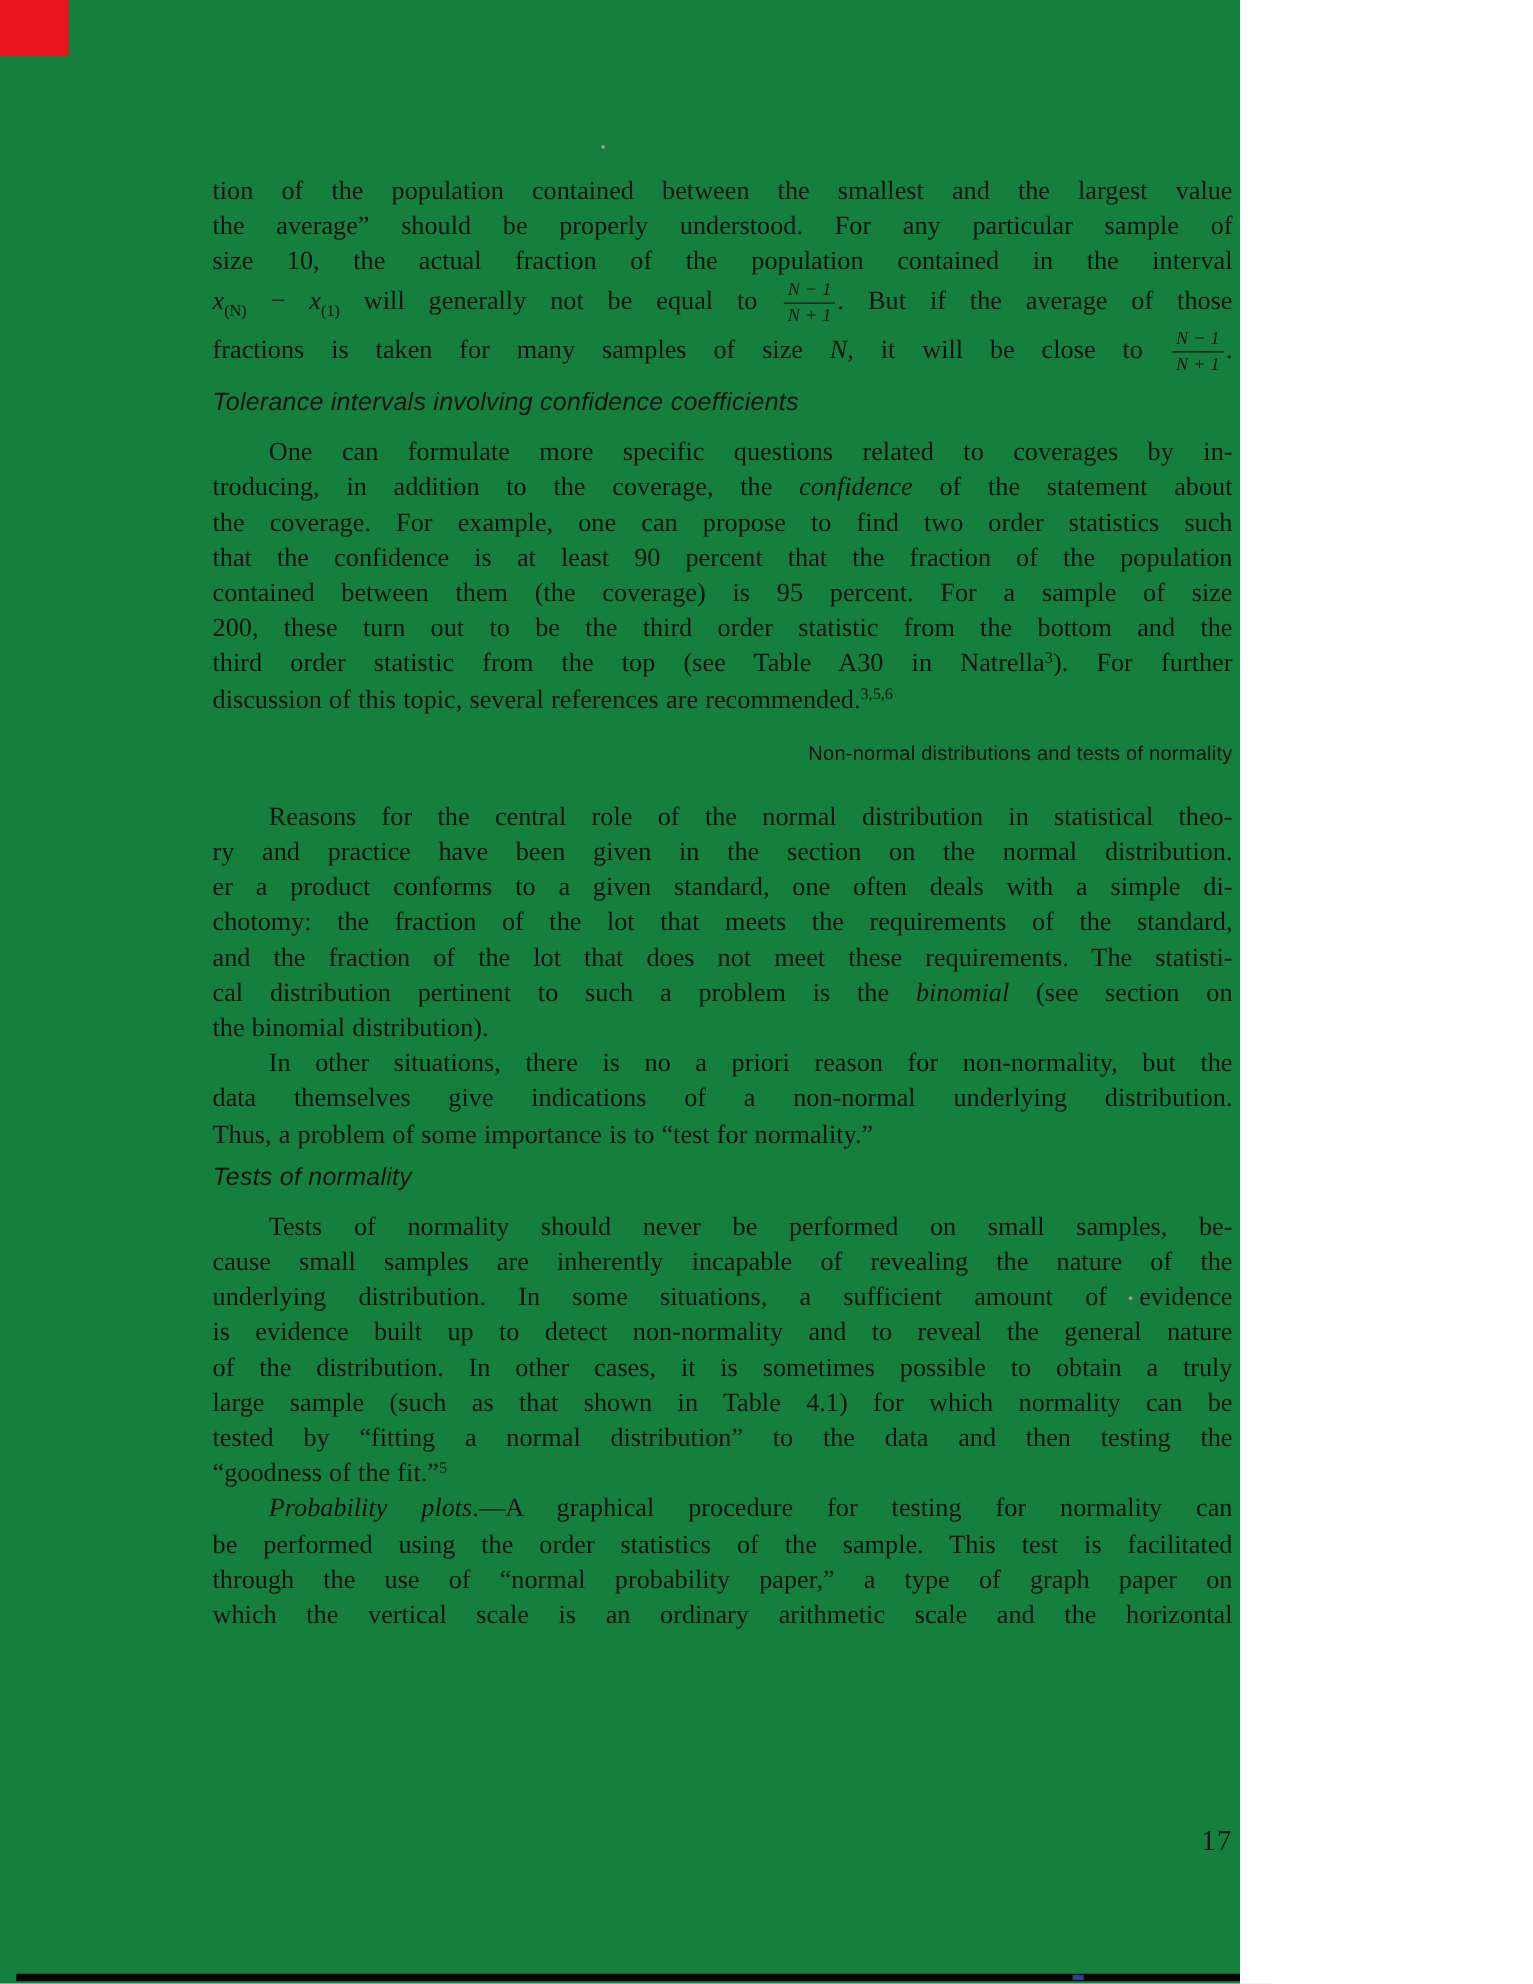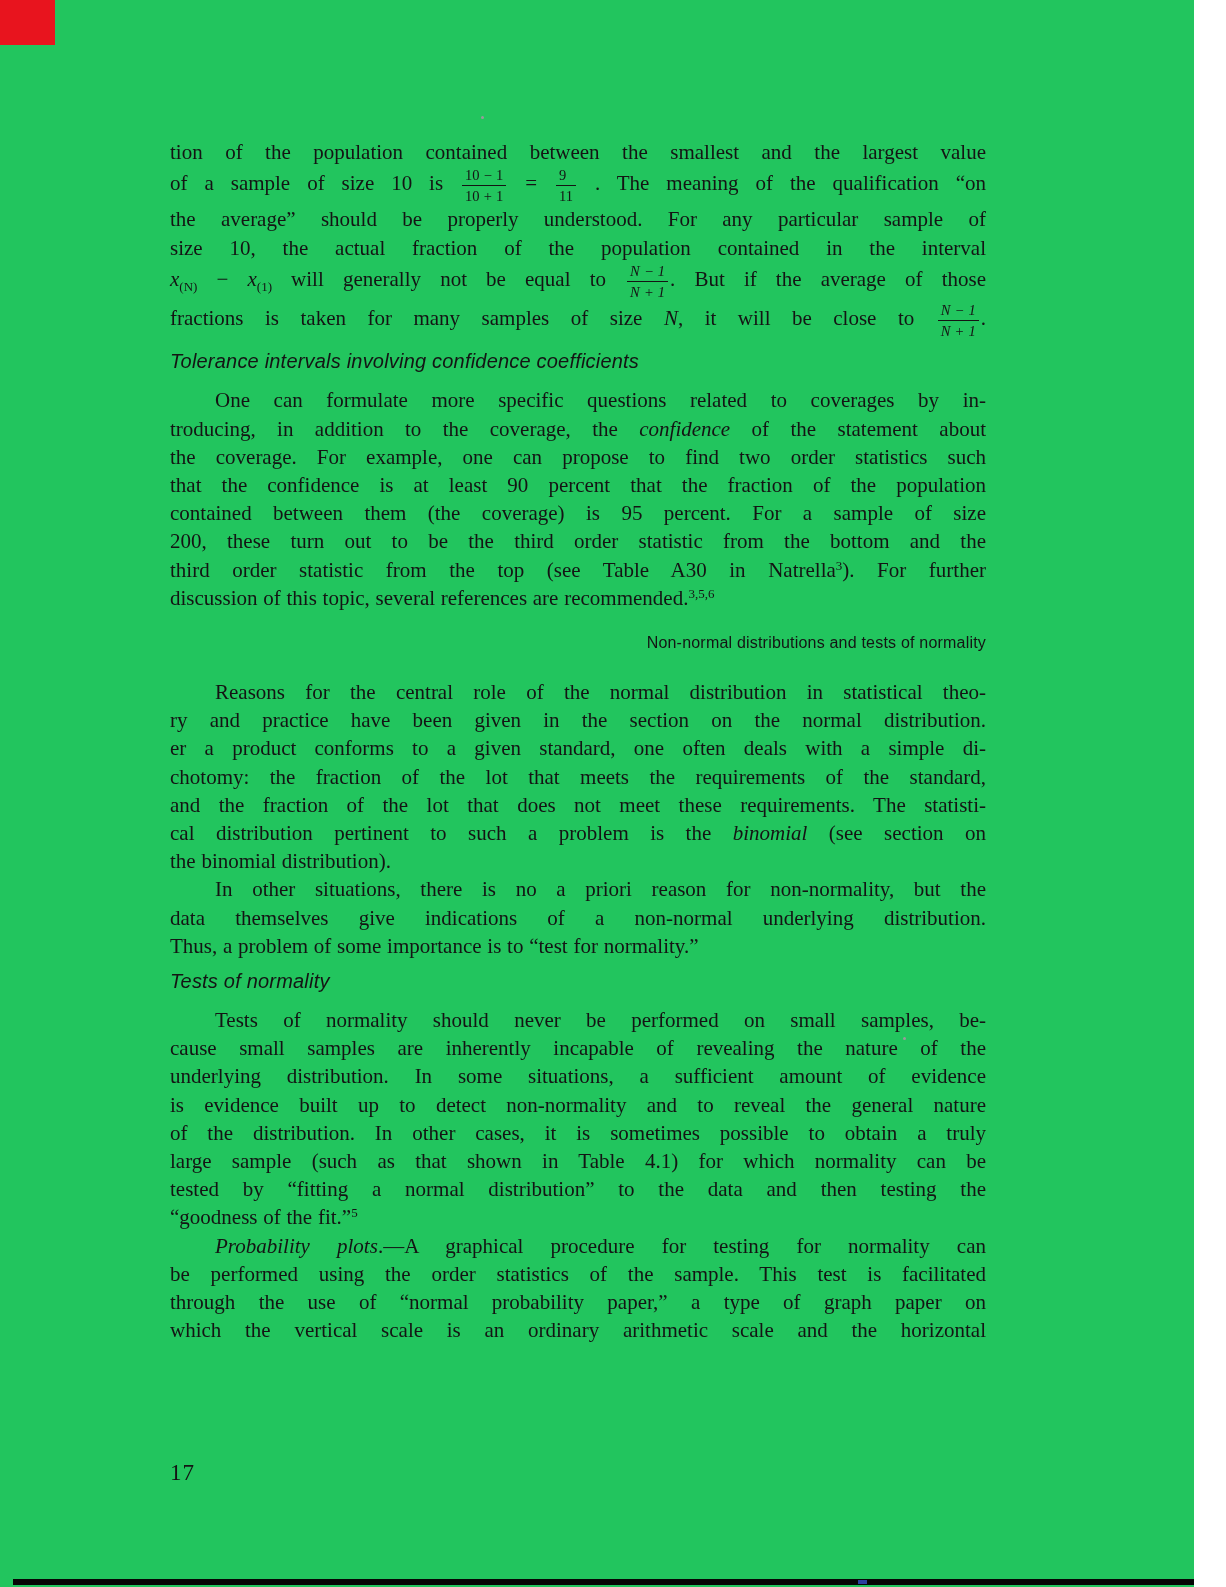--- a/index.html
+++ b/index.html
@@ -1,51 +1,50 @@
 <!DOCTYPE html>
 <html><head>
 <meta charset="utf-8">
 <style>
   html,body{margin:0;padding:0;background:#ffffff;}
-  #page{position:relative;width:1194px;height:1587px;background:#22c55e;overflow:hidden;
+  #page{position:relative;width:992px;height:1587px;background:#15803d;overflow:hidden;
         font-family:"Liberation Serif", serif;color:#141414;}
   #page-text{position:absolute;left:170px;top:138px;width:816px;}
   .line{font-size:21px;line-height:28.2px;text-align:justify;text-align-last:justify;
         word-spacing:0.5px;}
   .line.last{text-align-last:left;}
   .line.indent{text-indent:45px;}
   .h2{font-family:"Liberation Sans", sans-serif;font-weight:400;font-size:16px;
       line-height:30px;margin:16px 0 20px 0;letter-spacing:0.2px;text-align:right;}
   .h2i{font-family:"Liberation Sans", sans-serif;font-style:italic;font-weight:400;
        font-size:20px;line-height:28px;margin:7px 0 11px 0;letter-spacing:0.2px;}
   .frac{display:inline-block;vertical-align:middle;text-align:center;
         font-size:14.5px;line-height:1.25;padding:0 2px;text-indent:0;}
   .frac .num{display:block;border-bottom:1.5px solid #141414;padding:0 3px 1px 3px;}
   .frac .den{display:block;padding:1px 3px 0 3px;}
   .frac.it{font-style:italic;font-family:Liberation Serif, serif;}
   sub.sb{font-size:13px;vertical-align:-5px;line-height:0;}
   sup.sp{font-size:13px;vertical-align:7px;line-height:0;}
-  #page-number{position:absolute;left:170px;top:1460px;width:816px;text-align:left;
+  #page-number{position:absolute;left:170px;top:1460px;width:816px;text-align:right;
                font-size:23px;letter-spacing:1px;}
   
   #corner-mark{position:absolute;left:0;top:0;width:55px;height:45px;background:#e8141e;}
   #bottom-bar{position:absolute;left:13px;bottom:2px;width:1208px;height:6px;background:#050505;}
   #bottom-bar .speck-blue{position:absolute;left:845px;top:1px;width:9px;height:4px;background:#2a3f9e;}
   #bottom-bar .speck-red{position:absolute;right:1px;top:1px;width:4px;height:4px;background:#7e1020;}
   .noise{position:absolute;background:#9a9a9a;border-radius:50%;}
 </style>
 </head>
 <body>
 
 <div id="page">
   <div id="corner-mark"></div>
   <div id="page-text">
       <div class="para">
         <div class="line">tion of the population contained between the smallest and the largest value</div>
-        <div class="line">of a sample of size 10 is <span class="frac"><span class="num">10 − 1</span><span class="den">10 + 1</span></span> = <span class="frac"><span class="num">9</span><span class="den">11</span></span> . The meaning of the qualification “on</div>
         <div class="line">the average” should be properly understood. For any particular sample of</div>
         <div class="line">size 10, the actual fraction of the population contained in the interval</div>
         <div class="line"><i>x</i><sub class="sb">(N)</sub> − <i>x</i><sub class="sb">(1)</sub> will generally not be equal to <span class="frac it"><span class="num">N − 1</span><span class="den">N + 1</span></span>. But if the average of those</div>
         <div class="line">fractions is taken for many samples of size <i>N</i>, it will be close to <span class="frac it"><span class="num">N − 1</span><span class="den">N + 1</span></span>.</div>
       </div>
       <div class="h2i">Tolerance intervals involving confidence coefficients</div>
       <div class="para">
         <div class="line indent">One can formulate more specific questions related to coverages by in-</div>
         <div class="line">troducing, in addition to the coverage, the <i>confidence</i> of the statement about</div>
         <div class="line">the coverage. For example, one can propose to find two order statistics such</div>

